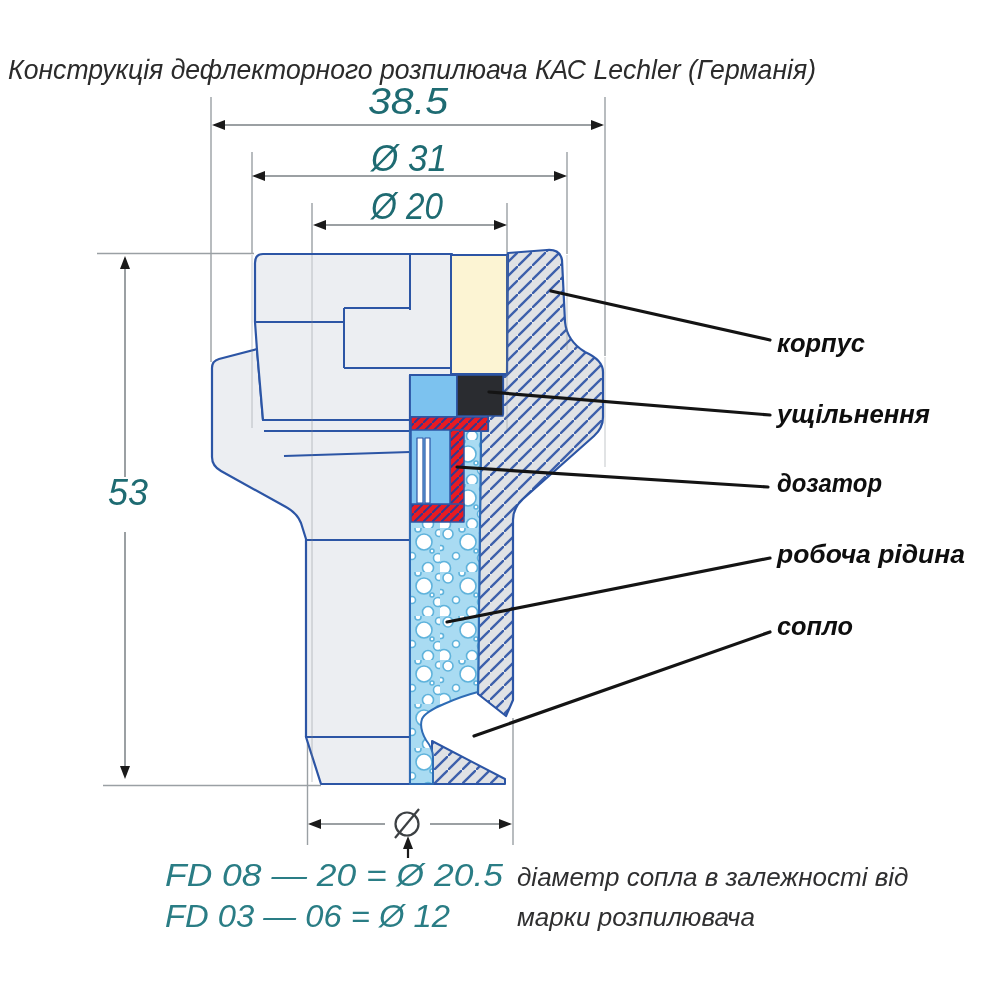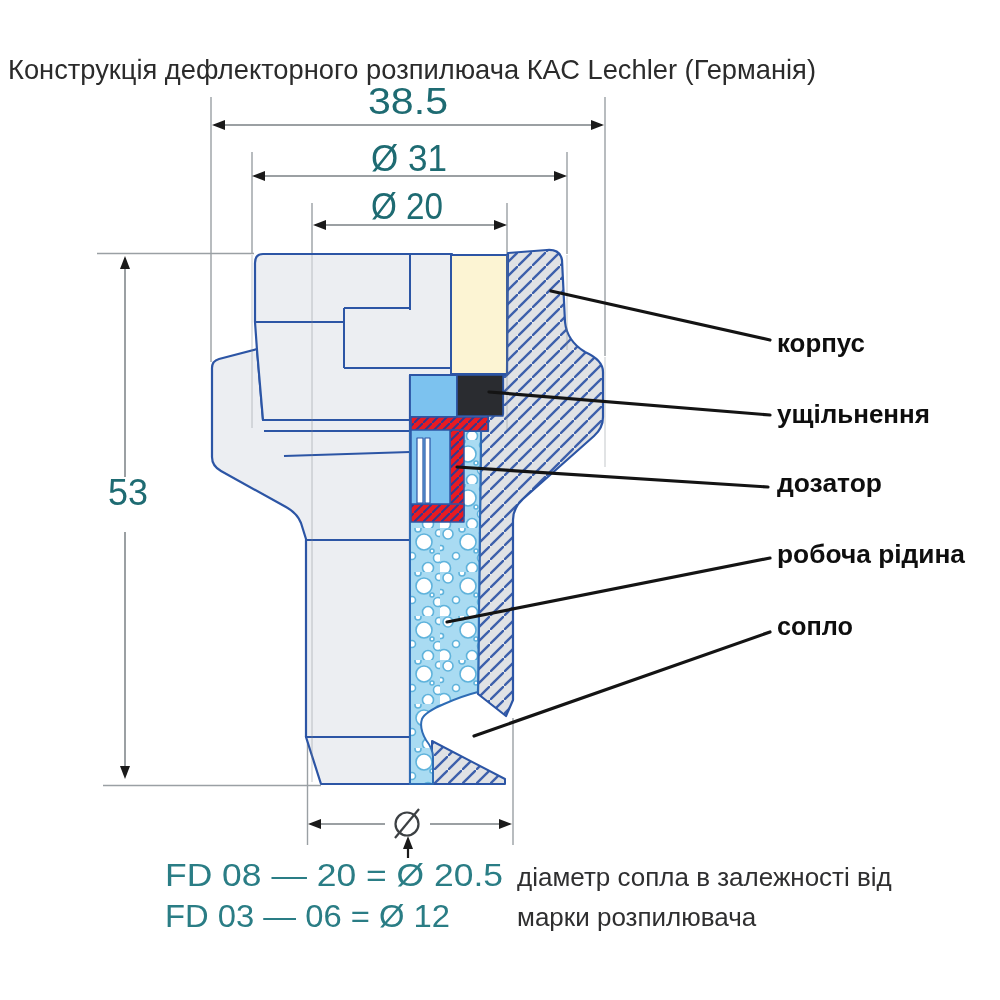--- a/index.html
+++ b/index.html
@@ -1,17 +1,17 @@
 <!DOCTYPE html>
 <html><head>
 <meta charset="utf-8">
 <style>
   html,body{margin:0;padding:0;background:#ffffff;}
   .page{position:relative;width:1000px;height:1000px;background:#ffffff;overflow:hidden;
-        font-family:"Liberation Sans", sans-serif;}
+        font-family:"Liberation Sans", sans-serif;font-style:italic;}
   svg{display:block;}
   text{font-family:"Liberation Sans", sans-serif;}
   .title-text{font-size:27.5px;fill:#2b2b2b;}
   .dim-text{font-size:36px;fill:#1e6b72;}
   .spec-text{font-size:31px;fill:#2a7d85;}
   .note-text{font-size:26px;fill:#2f2f30;}
   .part-label{font-size:26px;font-weight:bold;fill:#0e0e0e;}
   .extline{stroke:#9aa0a4;stroke-width:1.4;}
   .dimline{stroke:#7a8084;stroke-width:1.5;}
   .faintline{stroke:#7d848a;stroke-width:1.2;opacity:0.38;}

